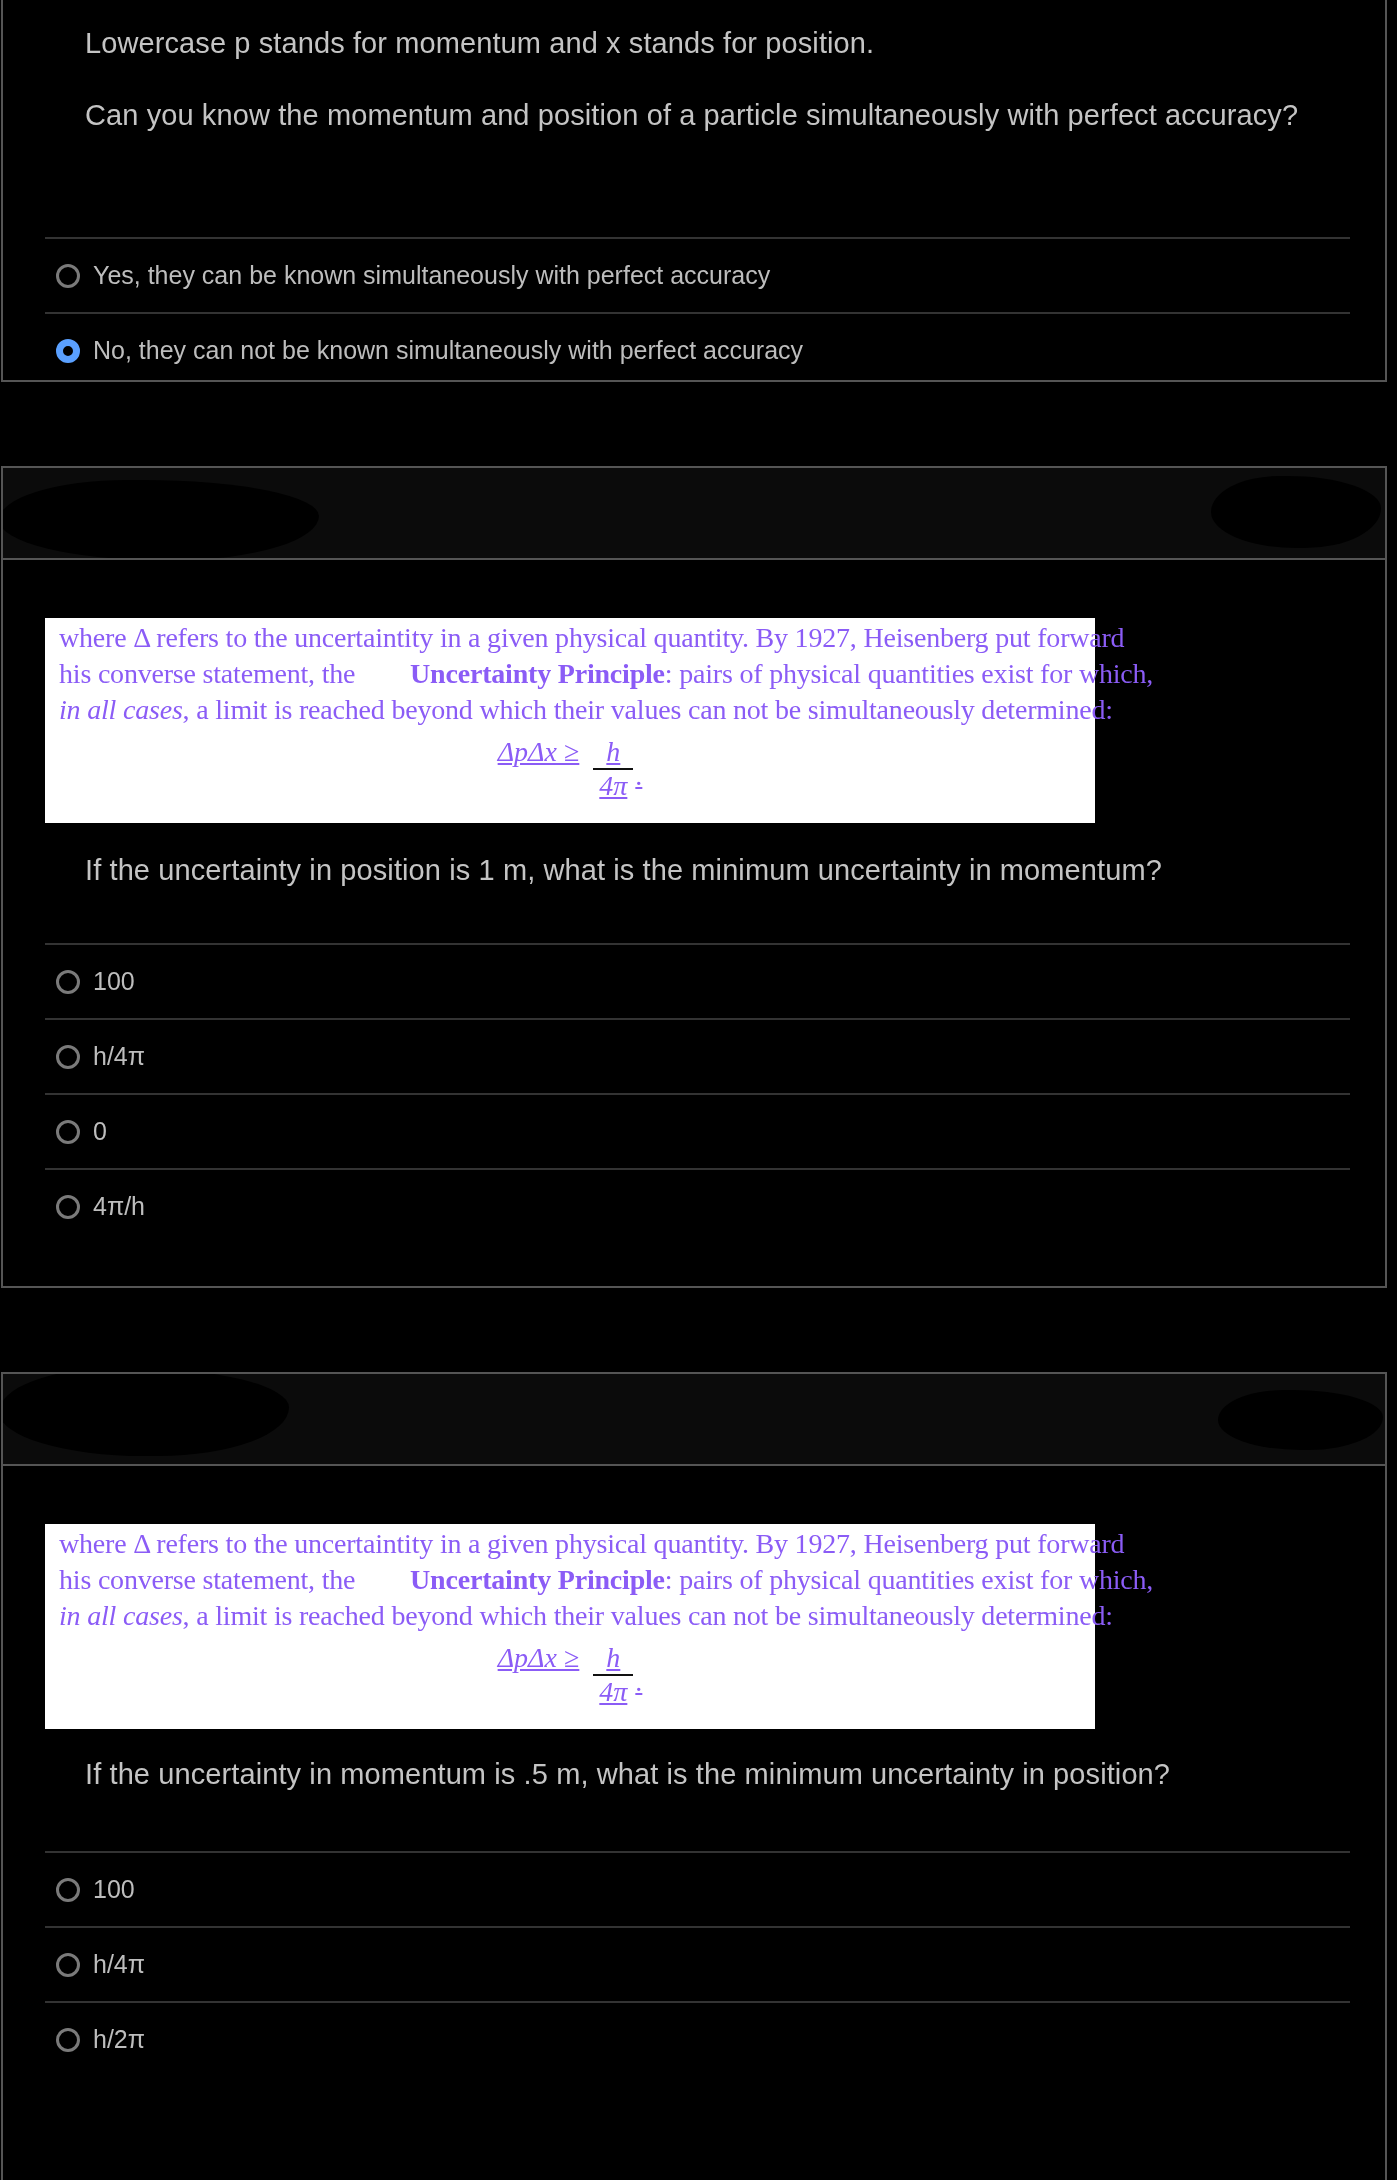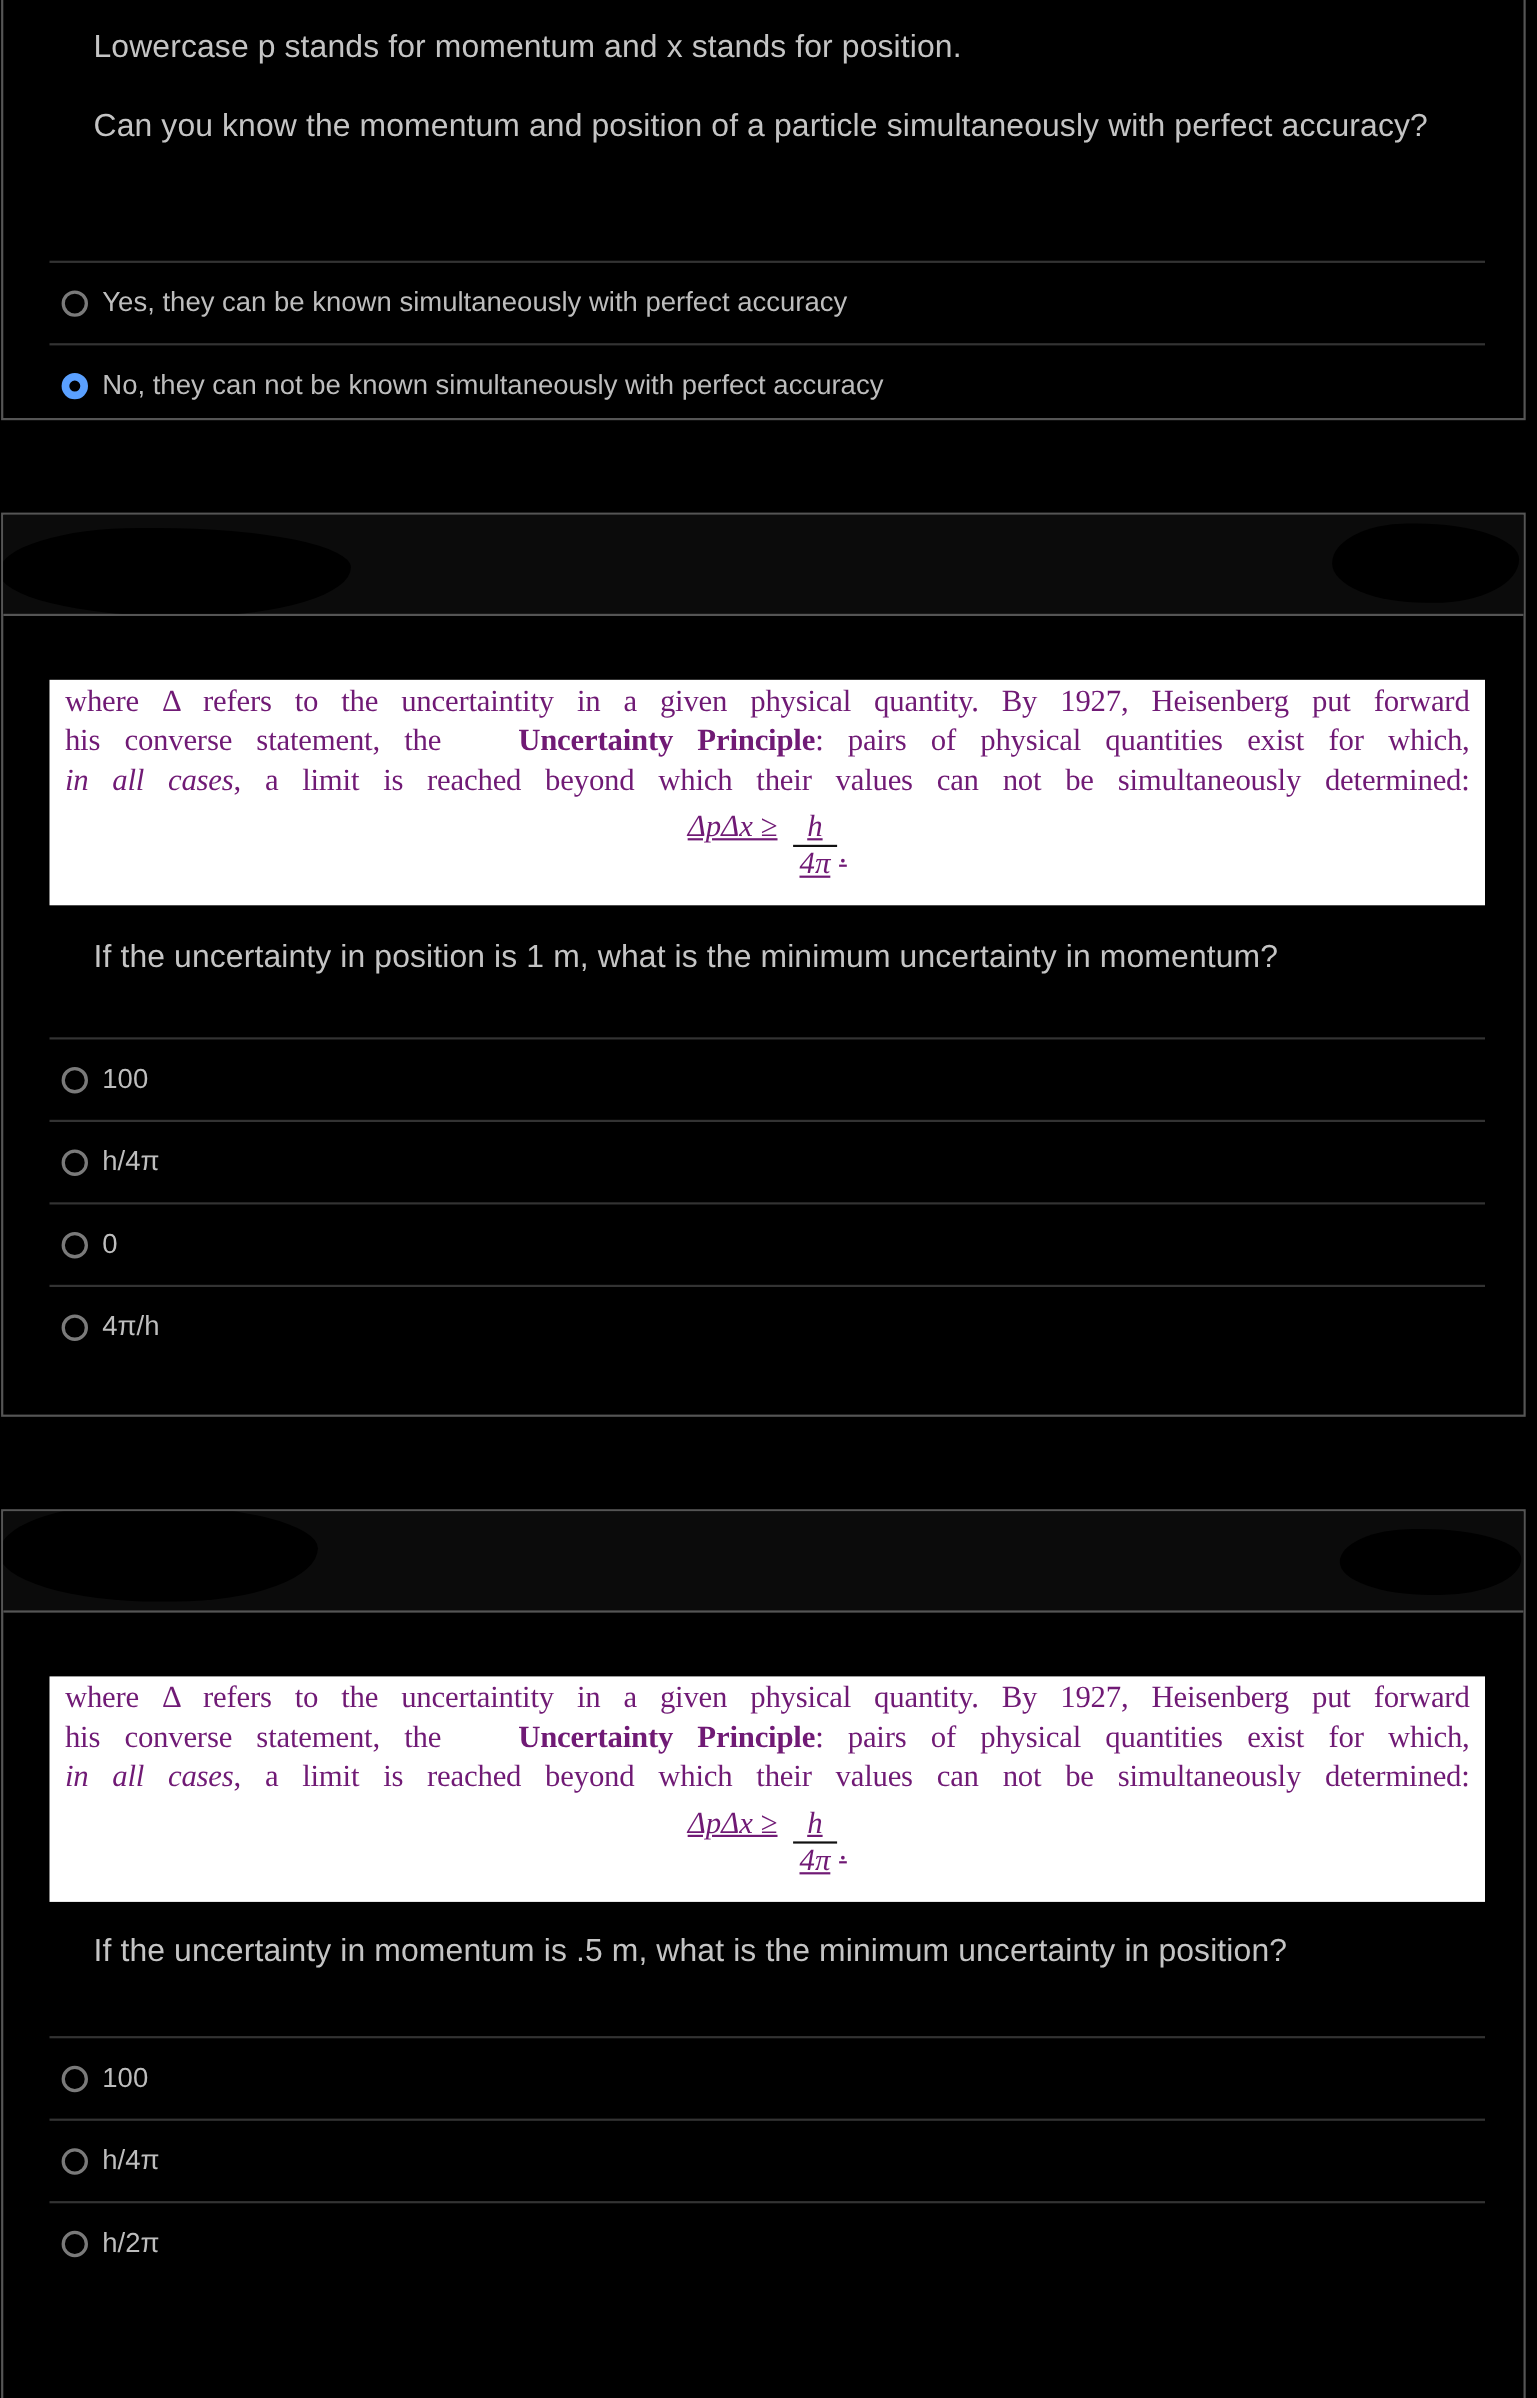--- a/index.html
+++ b/index.html
@@ -74,24 +74,24 @@
   }
   .opt-label {
     font-size: 25px;
     font-weight: 300;
     color: #bdbdbd;
     white-space: nowrap;
   }
   .figure {
     position: absolute;
     left: 42px;
-    width: 1305px;
+    width: 1050px;
     height: 205px;
     background: #ffffff;
-    color: #701a75;
+    color: #8b5cf6;
     font-family: "Liberation Serif", "DejaVu Serif", serif;
     box-sizing: border-box;
     padding: 0 14px;
   }
   .fig-line {
     font-size: 28px;
     line-height: 36px;
     text-align: justify;
     text-align-last: justify;
     white-space: nowrap;

